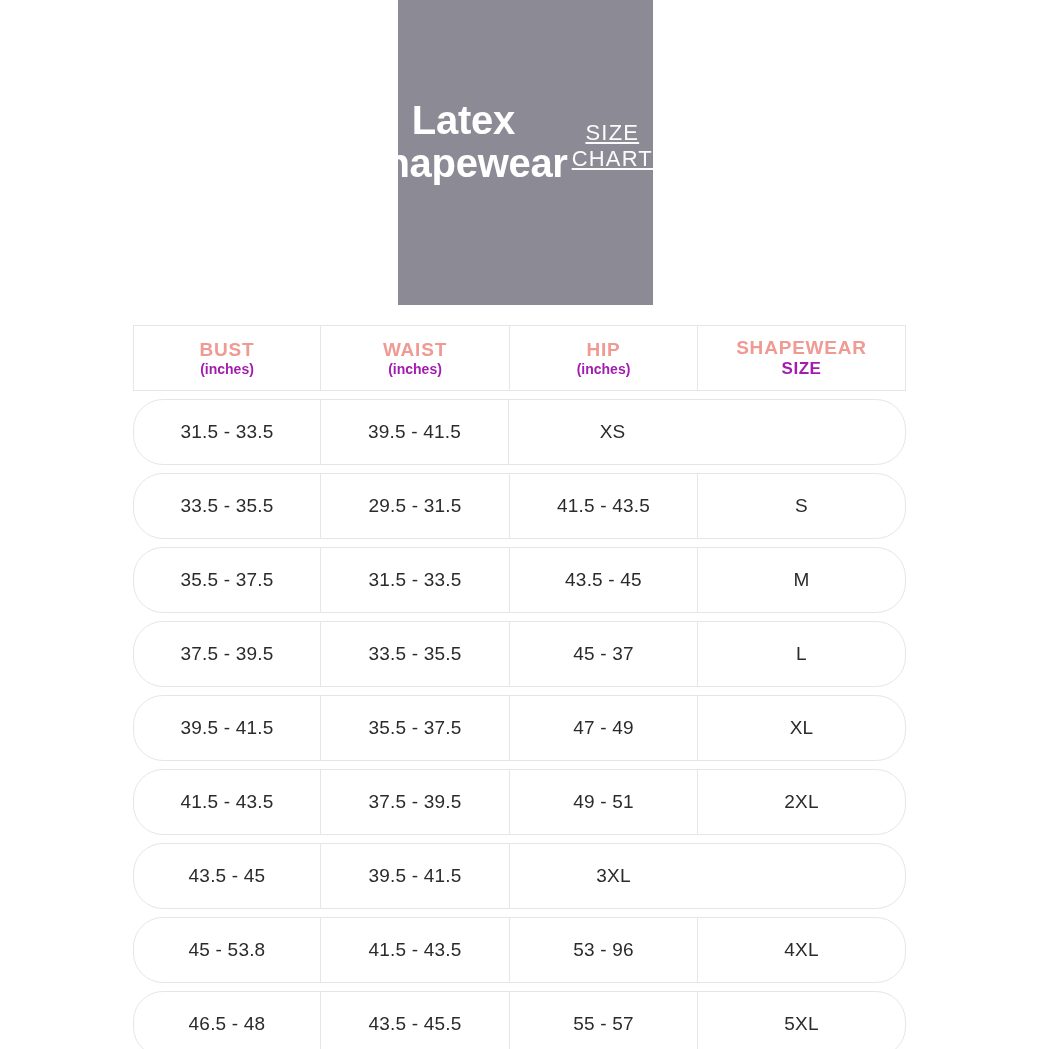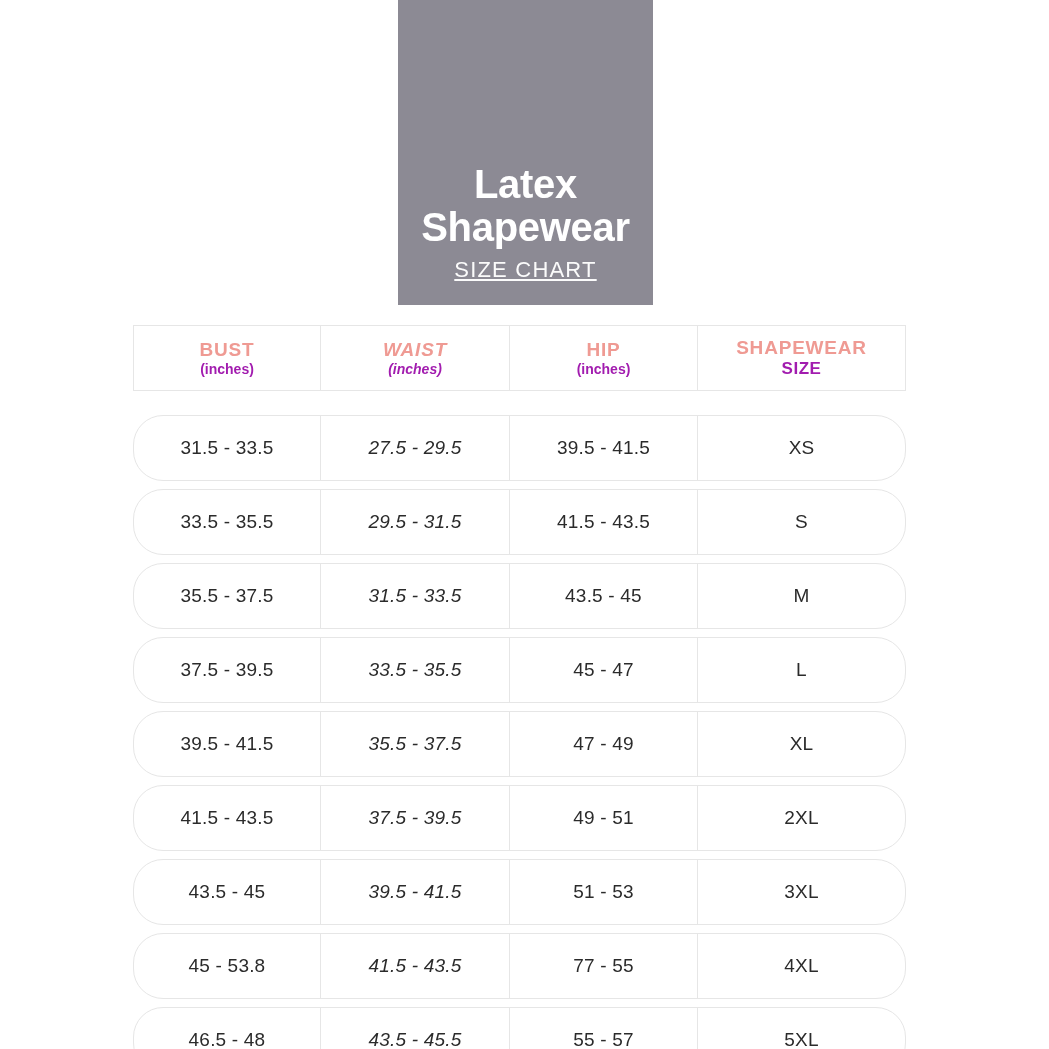--- a/index.html
+++ b/index.html
@@ -17,21 +17,21 @@
 
   
   .banner {
     position: absolute;
     left: 398px;
     top: 0;
     width: 255px;
     height: 305px;
     background: #8c8a94;
     display: flex;
-    flex-direction: column;
+    flex-direction: row;
     align-items: center;
     justify-content: flex-end;
     padding-bottom: 22px;
     box-sizing: border-box;
   }
   .banner-title {
     color: #ffffff;
     font-size: 40px;
     font-weight: bold;
     line-height: 1.06;
@@ -61,40 +61,40 @@
   .row {
     display: flex;
     width: 100%;
     border: 1px solid #e6e6e6;
     box-sizing: border-box;
     background: #ffffff;
     margin-bottom: 8px;
   }
   .row.header-row {
     height: 66px;
-    margin-bottom: 24px;
+    margin-bottom: 8px;
   }
   .row.data-row {
     height: 66px;
     border-radius: 30px;
   }
   .cell {
     display: flex;
     flex-direction: column;
     align-items: center;
     justify-content: center;
     box-sizing: border-box;
     border-right: 1px solid #e6e6e6;
     flex: 0 0 auto;
   }
   .cell:last-child {
     border-right: none;
   }
   .c-bust  { width: 187px; }
-  .c-waist { width: 189px; font-style: italic; }
+  .c-waist { width: 189px; }
   .c-hip   { width: 188px; }
   .c-size  { width: 207px; }
 
   .hdr-main {
     color: #ef9a93;
     font-size: 19px;
     font-weight: bold;
     letter-spacing: 0.8px;
     line-height: 1.05;
   }
@@ -146,23 +146,20 @@
     <div class="cell c-size">
       <span class="hdr-main">SHAPEWEAR</span>
       <span class="hdr-sub size-word">SIZE</span>
     </div>
   </div>
 
   <div class="row data-row">
     <div class="cell c-bust">
         <span class="cell-value">31.5 - 33.5</span>
       </div>
-    <div class="cell c-waist">
-        <span class="cell-value">27.5 - 29.5</span>
-      </div>
     <div class="cell c-hip">
         <span class="cell-value">39.5 - 41.5</span>
       </div>
     <div class="cell c-size">
         <span class="cell-value">XS</span>
       </div>
   </div>
 
   <div class="row data-row">
     <div class="cell c-bust">
@@ -195,21 +192,21 @@
   </div>
 
   <div class="row data-row">
     <div class="cell c-bust">
         <span class="cell-value">37.5 - 39.5</span>
       </div>
     <div class="cell c-waist">
         <span class="cell-value">33.5 - 35.5</span>
       </div>
     <div class="cell c-hip">
-        <span class="cell-value">45 - 47</span>
+        <span class="cell-value">45 - 37</span>
       </div>
     <div class="cell c-size">
         <span class="cell-value">L</span>
       </div>
   </div>
 
   <div class="row data-row">
     <div class="cell c-bust">
         <span class="cell-value">39.5 - 41.5</span>
       </div>
@@ -239,37 +236,34 @@
       </div>
   </div>
 
   <div class="row data-row">
     <div class="cell c-bust">
         <span class="cell-value">43.5 - 45</span>
       </div>
     <div class="cell c-waist">
         <span class="cell-value">39.5 - 41.5</span>
       </div>
-    <div class="cell c-hip">
-        <span class="cell-value">51 - 53</span>
-      </div>
     <div class="cell c-size">
         <span class="cell-value">3XL</span>
       </div>
   </div>
 
   <div class="row data-row">
     <div class="cell c-bust">
         <span class="cell-value">45 - 53.8</span>
       </div>
     <div class="cell c-waist">
         <span class="cell-value">41.5 - 43.5</span>
       </div>
     <div class="cell c-hip">
-        <span class="cell-value">77 - 55</span>
+        <span class="cell-value">53 - 96</span>
       </div>
     <div class="cell c-size">
         <span class="cell-value">4XL</span>
       </div>
   </div>
 
   <div class="row data-row">
     <div class="cell c-bust">
         <span class="cell-value">46.5 - 48</span>
       </div>

